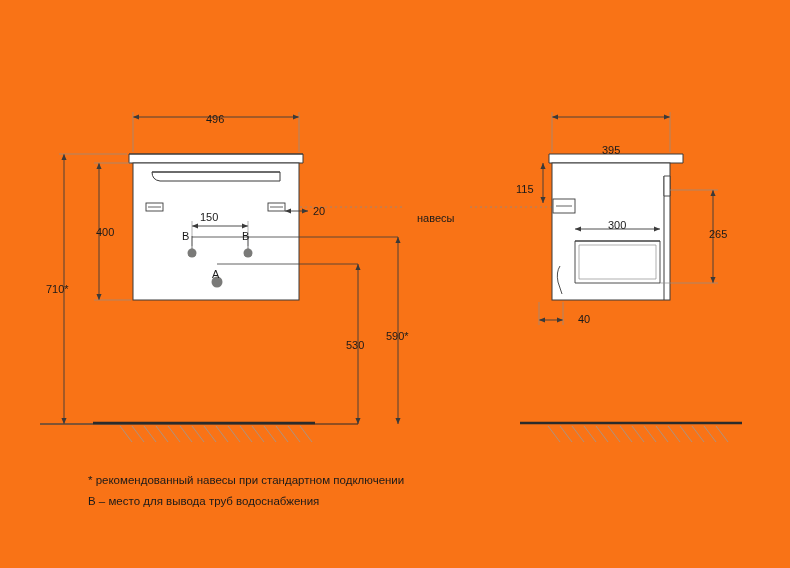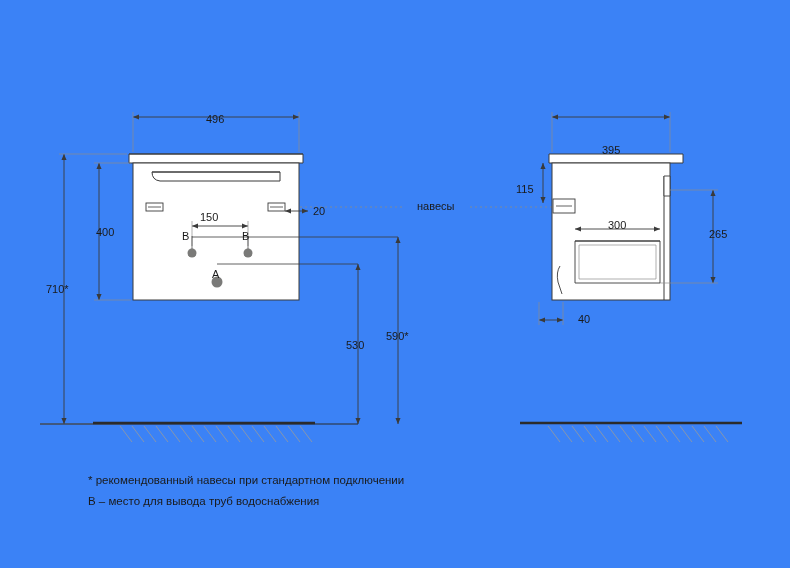--- a/index.html
+++ b/index.html
@@ -4,21 +4,21 @@
 <style>
   html, body {
     margin: 0;
     padding: 0;
     background: #ffffff;
   }
   #stage {
     position: relative;
     width: 790px;
     height: 568px;
-    background: #3b82f6;
+    background: #f97316;
     font-family: "Liberation Sans", sans-serif;
     color: #1a1a1a;
     overflow: hidden;
   }
   svg.drawing {
     position: absolute;
     left: 0;
     top: 0;
     width: 790px;
     height: 568px;
@@ -225,21 +225,21 @@
   <div class="lbl" style="left:96px; top:226px;">400</div>
   <div class="lbl" style="left:46px; top:283px;">710*</div>
   <div class="lbl" style="left:200px; top:211px;text-align:center;">150</div>
   <div class="lbl" style="left:313px; top:205px;">20</div>
   <div class="lbl" style="left:182px; top:230px;">B</div>
   <div class="lbl" style="left:242px; top:230px;">B</div>
   <div class="lbl" style="left:212px; top:268px;">A</div>
   <div class="lbl" style="left:346px; top:339px;">530</div>
   <div class="lbl" style="left:386px; top:330px;">590*</div>
 
-  <div class="lbl" style="left:417px; top:200px;">навесы</div>
+  <div class="lbl" style="left:417px; top:212px;">навесы</div>
 
   <div class="lbl" style="left:602px; top:113px;margin-top:31px;">395</div>
   <div class="lbl" style="left:516px; top:183px;">115</div>
   <div class="lbl" style="left:608px; top:219px;">300</div>
   <div class="lbl" style="left:709px; top:228px;">265</div>
   <div class="lbl" style="left:578px; top:313px;">40</div>
 
   <div class="legend">
     <div class="legend-line">* рекомендованный навесы при стандартном подключении</div>
     <div class="legend-line">В – место для вывода труб водоснабжения</div>

